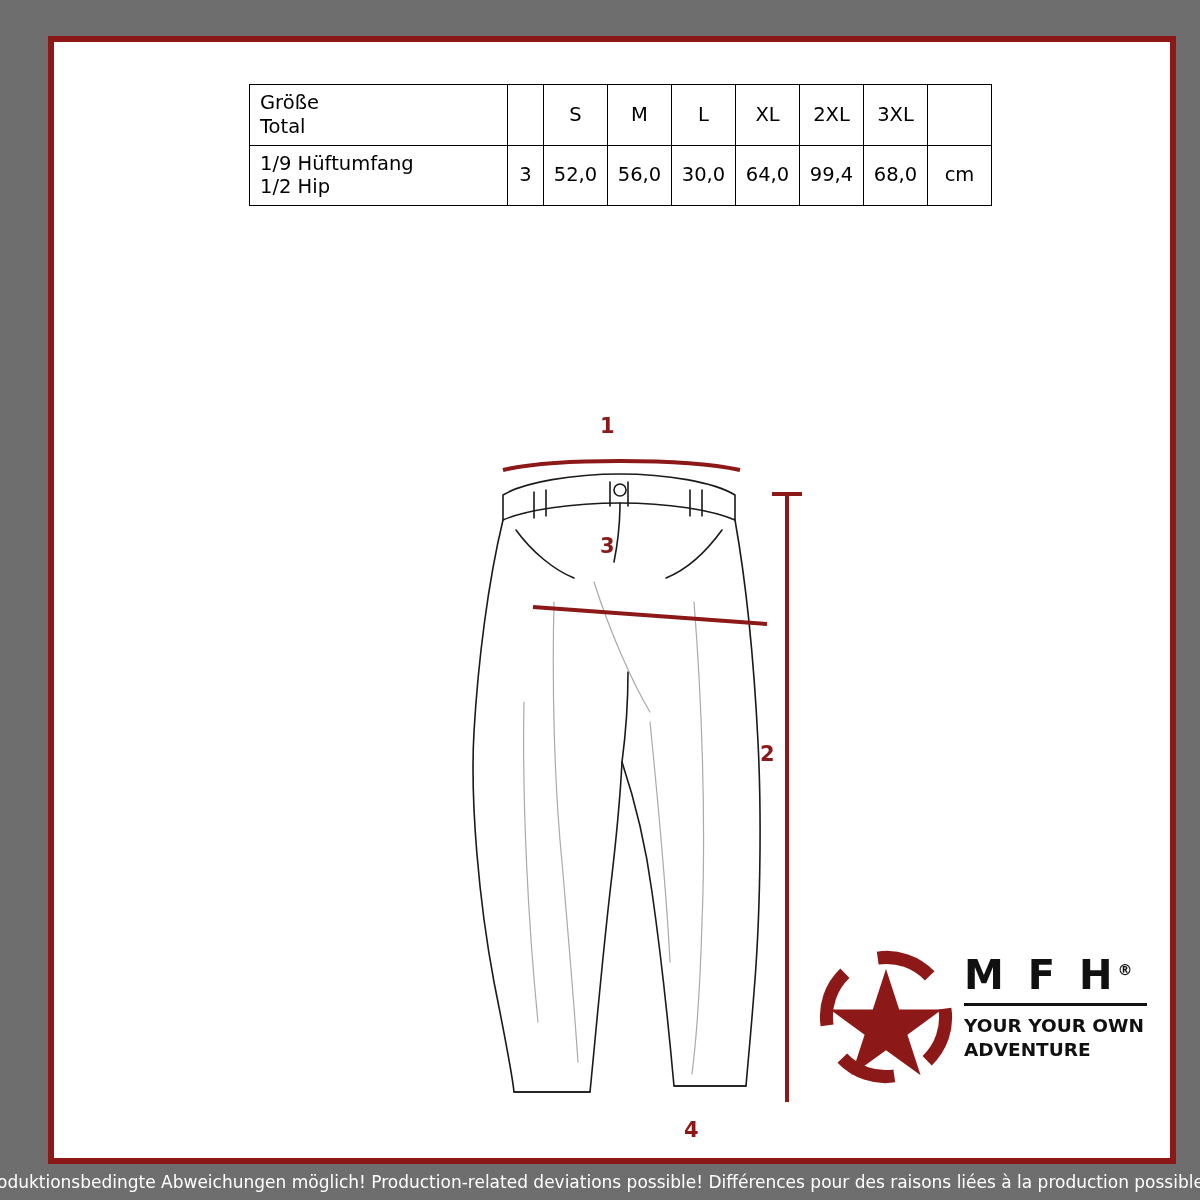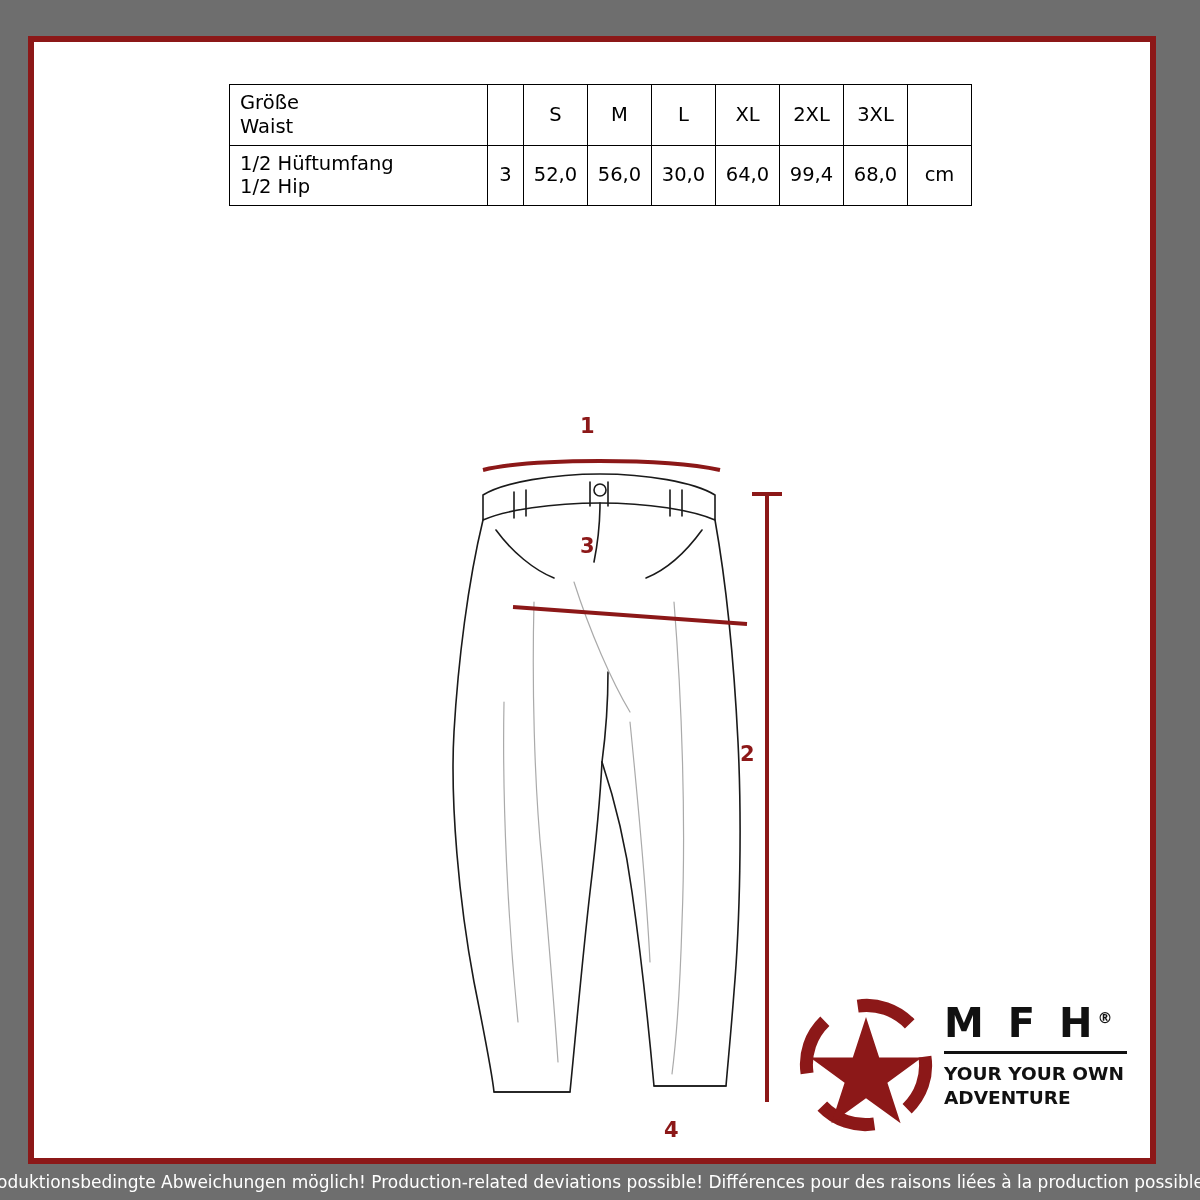--- a/index.html
+++ b/index.html
@@ -14,21 +14,21 @@
     overflow: hidden;
   }
   #root {
     position: relative;
     width: 1200px;
     height: 1200px;
     box-sizing: border-box;
   }
   .card {
     position: absolute;
-    left: 28px;
+    left: 48px;
     top: 36px;
     width: 1128px;
     height: 1128px;
     box-sizing: border-box;
     background: #ffffff;
     border: 6px solid #8c1818;
   }
   .inner {
     position: absolute;
     inset: 0;
@@ -97,21 +97,20 @@
   #m3 { left: 546px; top: 492px; }
   #m4 { left: 630px; top: 1076px; }
 
   
   .logo {
     position: absolute;
     left: 762px;
     top: 905px;
     width: 330px;
     height: 140px;
-    margin-top: 48px;
   }
   .logo .star-wrap {
     position: absolute;
     left: 0;
     top: 0;
     width: 140px;
     height: 140px;
   }
   .logo .wordmark {
     position: absolute;
@@ -181,37 +180,37 @@
             <col class="c-size">
             <col class="c-size">
             <col class="c-size">
             <col class="c-size">
             <col class="c-unit">
           </colgroup>
           <tbody>
             <tr>
               <td class="label">
                 <span class="lbl-de">Größe</span>
-                <span class="lbl-en">Waist</span>
+                <span class="lbl-en">Total</span>
               </td>
               <td class="num"></td>
               <td>S</td>
               <td>M</td>
               <td>L</td>
               <td>XL</td>
               <td>2XL</td>
               <td>3XL</td>
               <td class="unit"></td>
             </tr>
 
 
 
             <tr>
               <td class="label">
-                <span class="lbl-de">1/2 Hüftumfang</span>
+                <span class="lbl-de">1/9 Hüftumfang</span>
                 <span class="lbl-en">1/2 Hip</span>
               </td>
               <td class="num">3</td>
               <td>52,0</td>
               <td>56,0</td>
               <td>30,0</td>
               <td>64,0</td>
               <td>99,4</td>
               <td>68,0</td>
               <td class="unit">cm</td>

